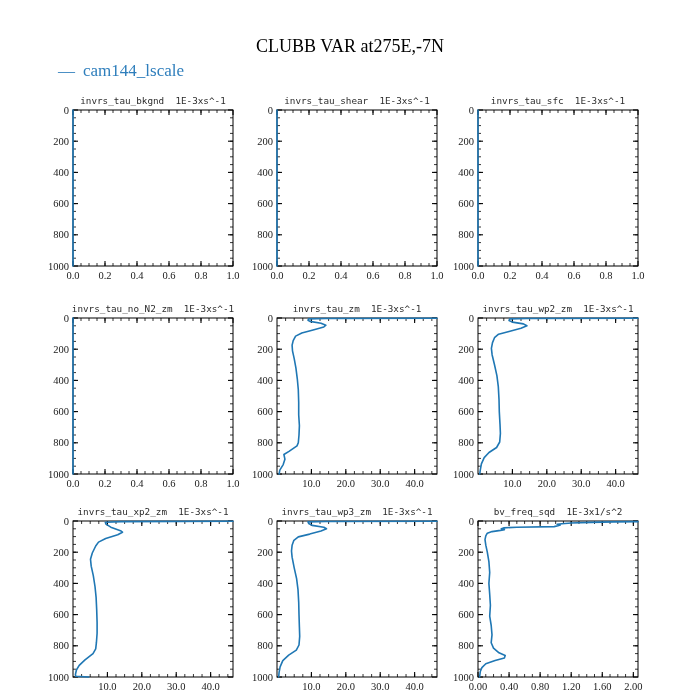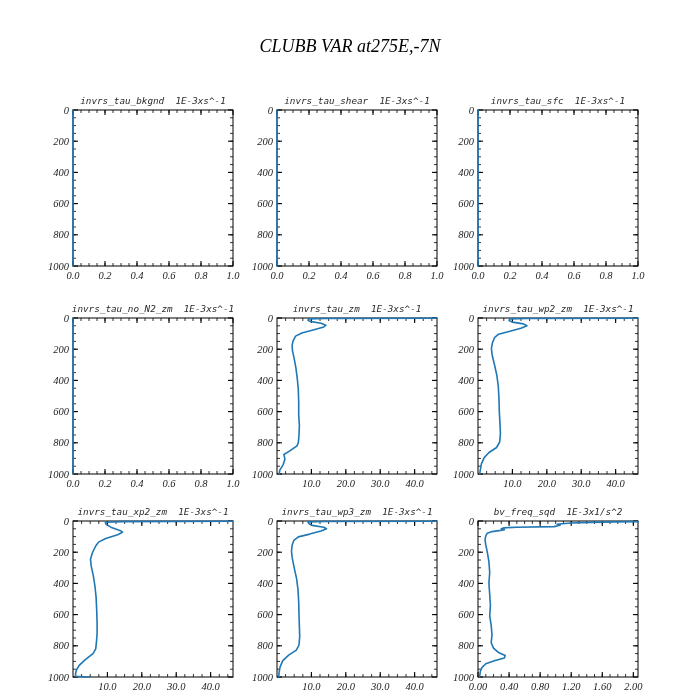--- a/index.html
+++ b/index.html
@@ -2,21 +2,20 @@
 <html><head>
 <meta charset="utf-8">
 <style>
   html,body{margin:0;padding:0;background:#ffffff;}
   .page{
     position:relative;
     width:700px;height:700px;
     background:#ffffff;
     font-family:"Liberation Serif", serif;
     overflow:hidden;
-    font-style:italic;
   }
   .main-title{
     position:absolute;
     top:36px;left:0;width:700px;
     text-align:center;
     font-size:18px;
     color:#000000;
     font-family:"Liberation Serif", serif;
   }
   .legend{
@@ -31,20 +30,23 @@
   }
   text.subtitle{
     font-family:"DejaVu Sans Mono", monospace;
   }
 </style>
 </head>
 <body>
 
 <div class="page">
   <div class="main-title">CLUBB VAR at275E,-7N</div>
+  <div class="legend" style="color: rgb(46, 126, 188);">
+    <span class="legend-dash">—</span><span class="legend-label">cam144_lscale</span>
+  </div>
   <svg id="plots" width="700" height="700" style="position:absolute;top:0;left:0;" xmlns="http://www.w3.org/2000/svg">
       <g>
         <rect x="73" y="110" width="160" height="156" fill="none" stroke="#000000" stroke-width="1"></rect>
         <line x1="81" y1="266" x2="81" y2="263" stroke="#000000" stroke-width="0.8"></line>
         <line x1="81" y1="110" x2="81" y2="113" stroke="#000000" stroke-width="0.8"></line>
         <line x1="89" y1="266" x2="89" y2="263" stroke="#000000" stroke-width="0.8"></line>
         <line x1="89" y1="110" x2="89" y2="113" stroke="#000000" stroke-width="0.8"></line>
         <line x1="97" y1="266" x2="97" y2="263" stroke="#000000" stroke-width="0.8"></line>
         <line x1="97" y1="110" x2="97" y2="113" stroke="#000000" stroke-width="0.8"></line>
         <line x1="105" y1="266" x2="105" y2="263" stroke="#000000" stroke-width="0.8"></line>

